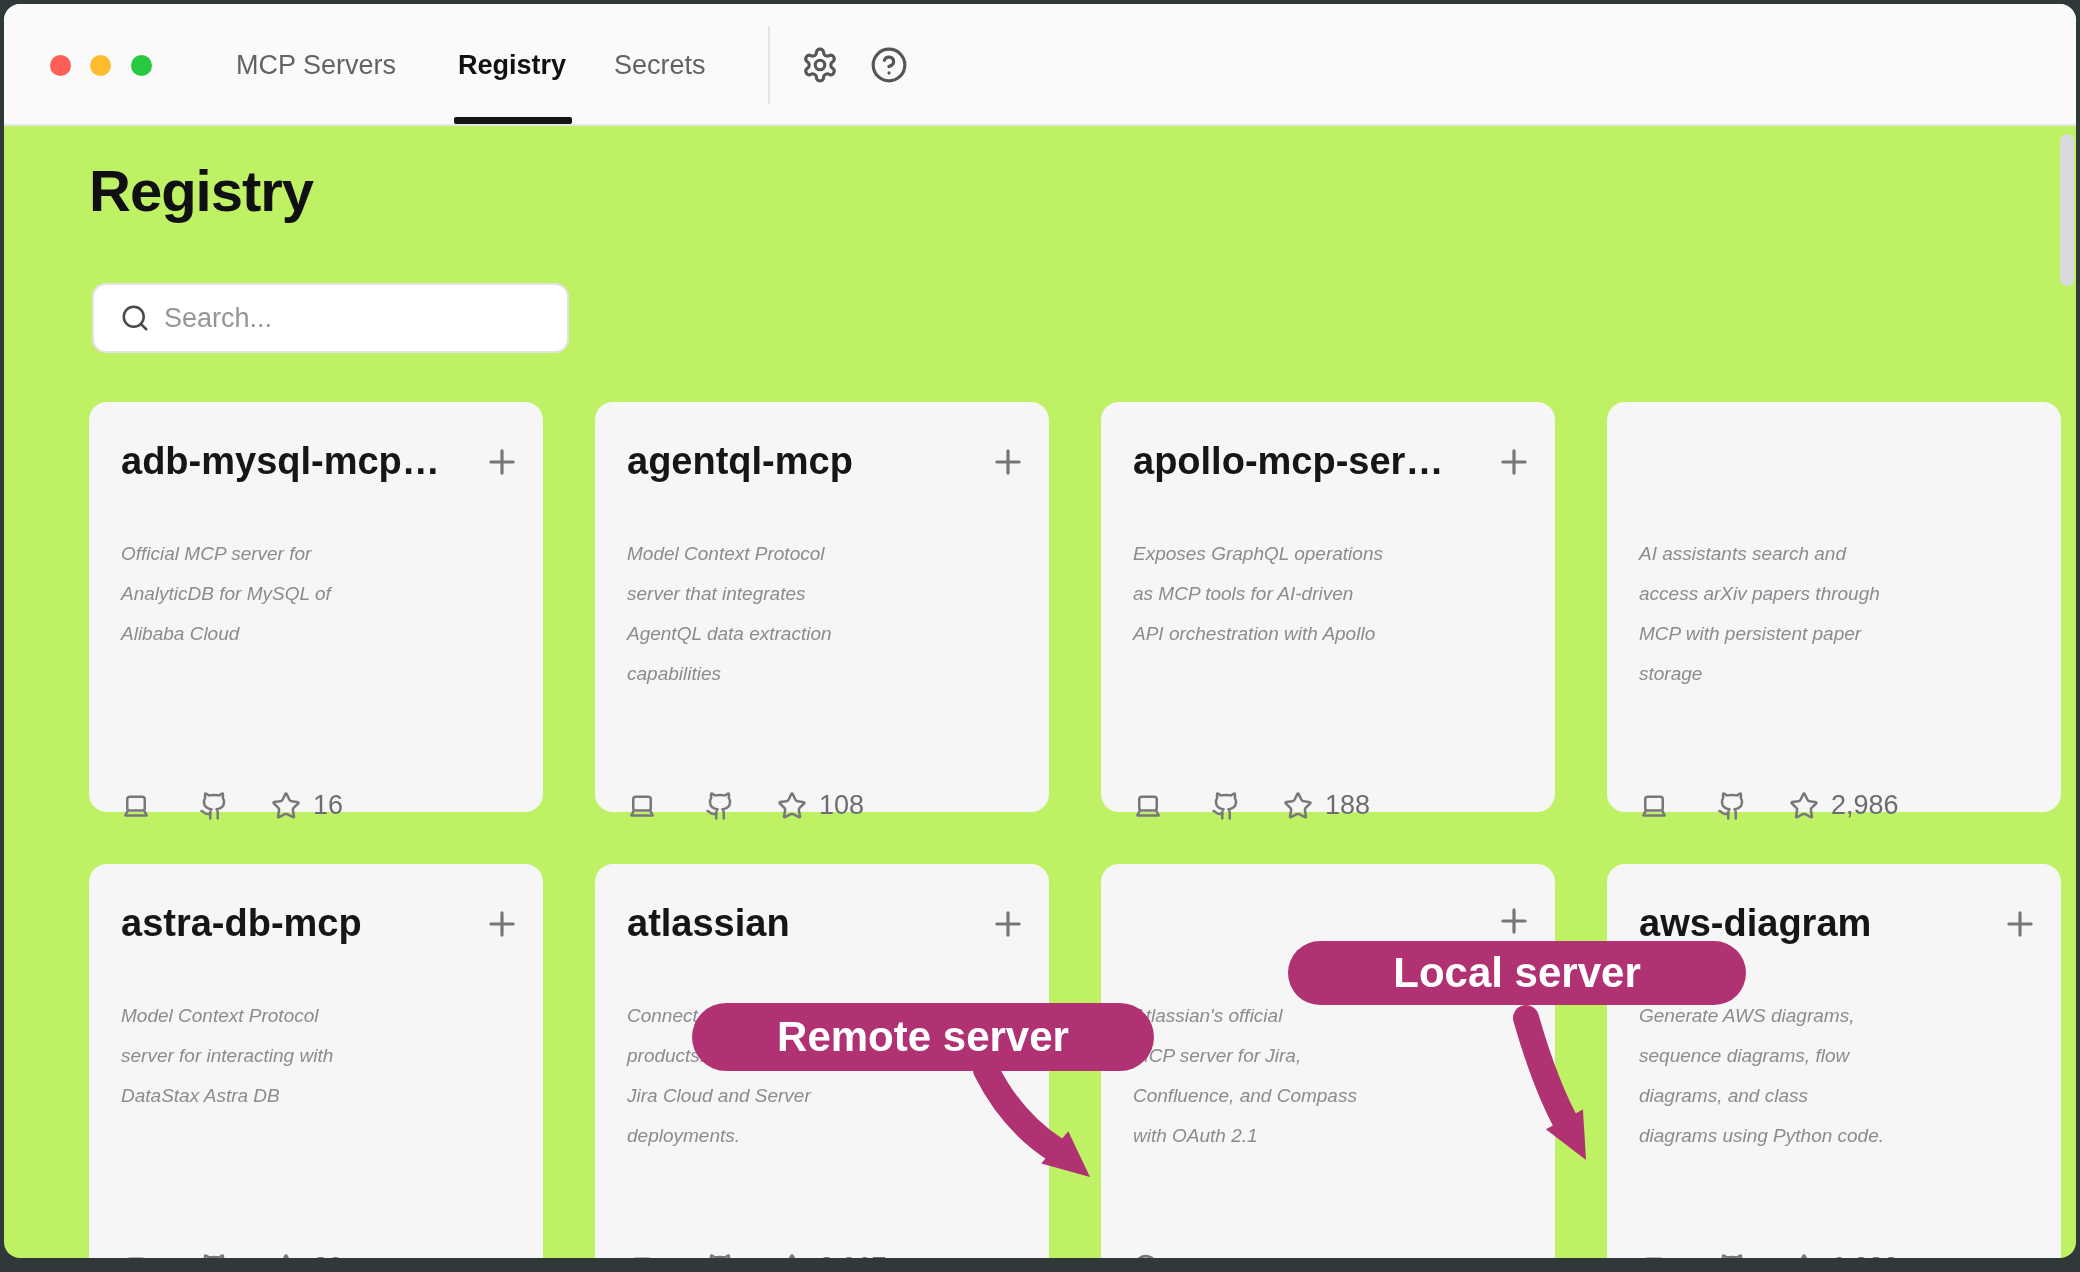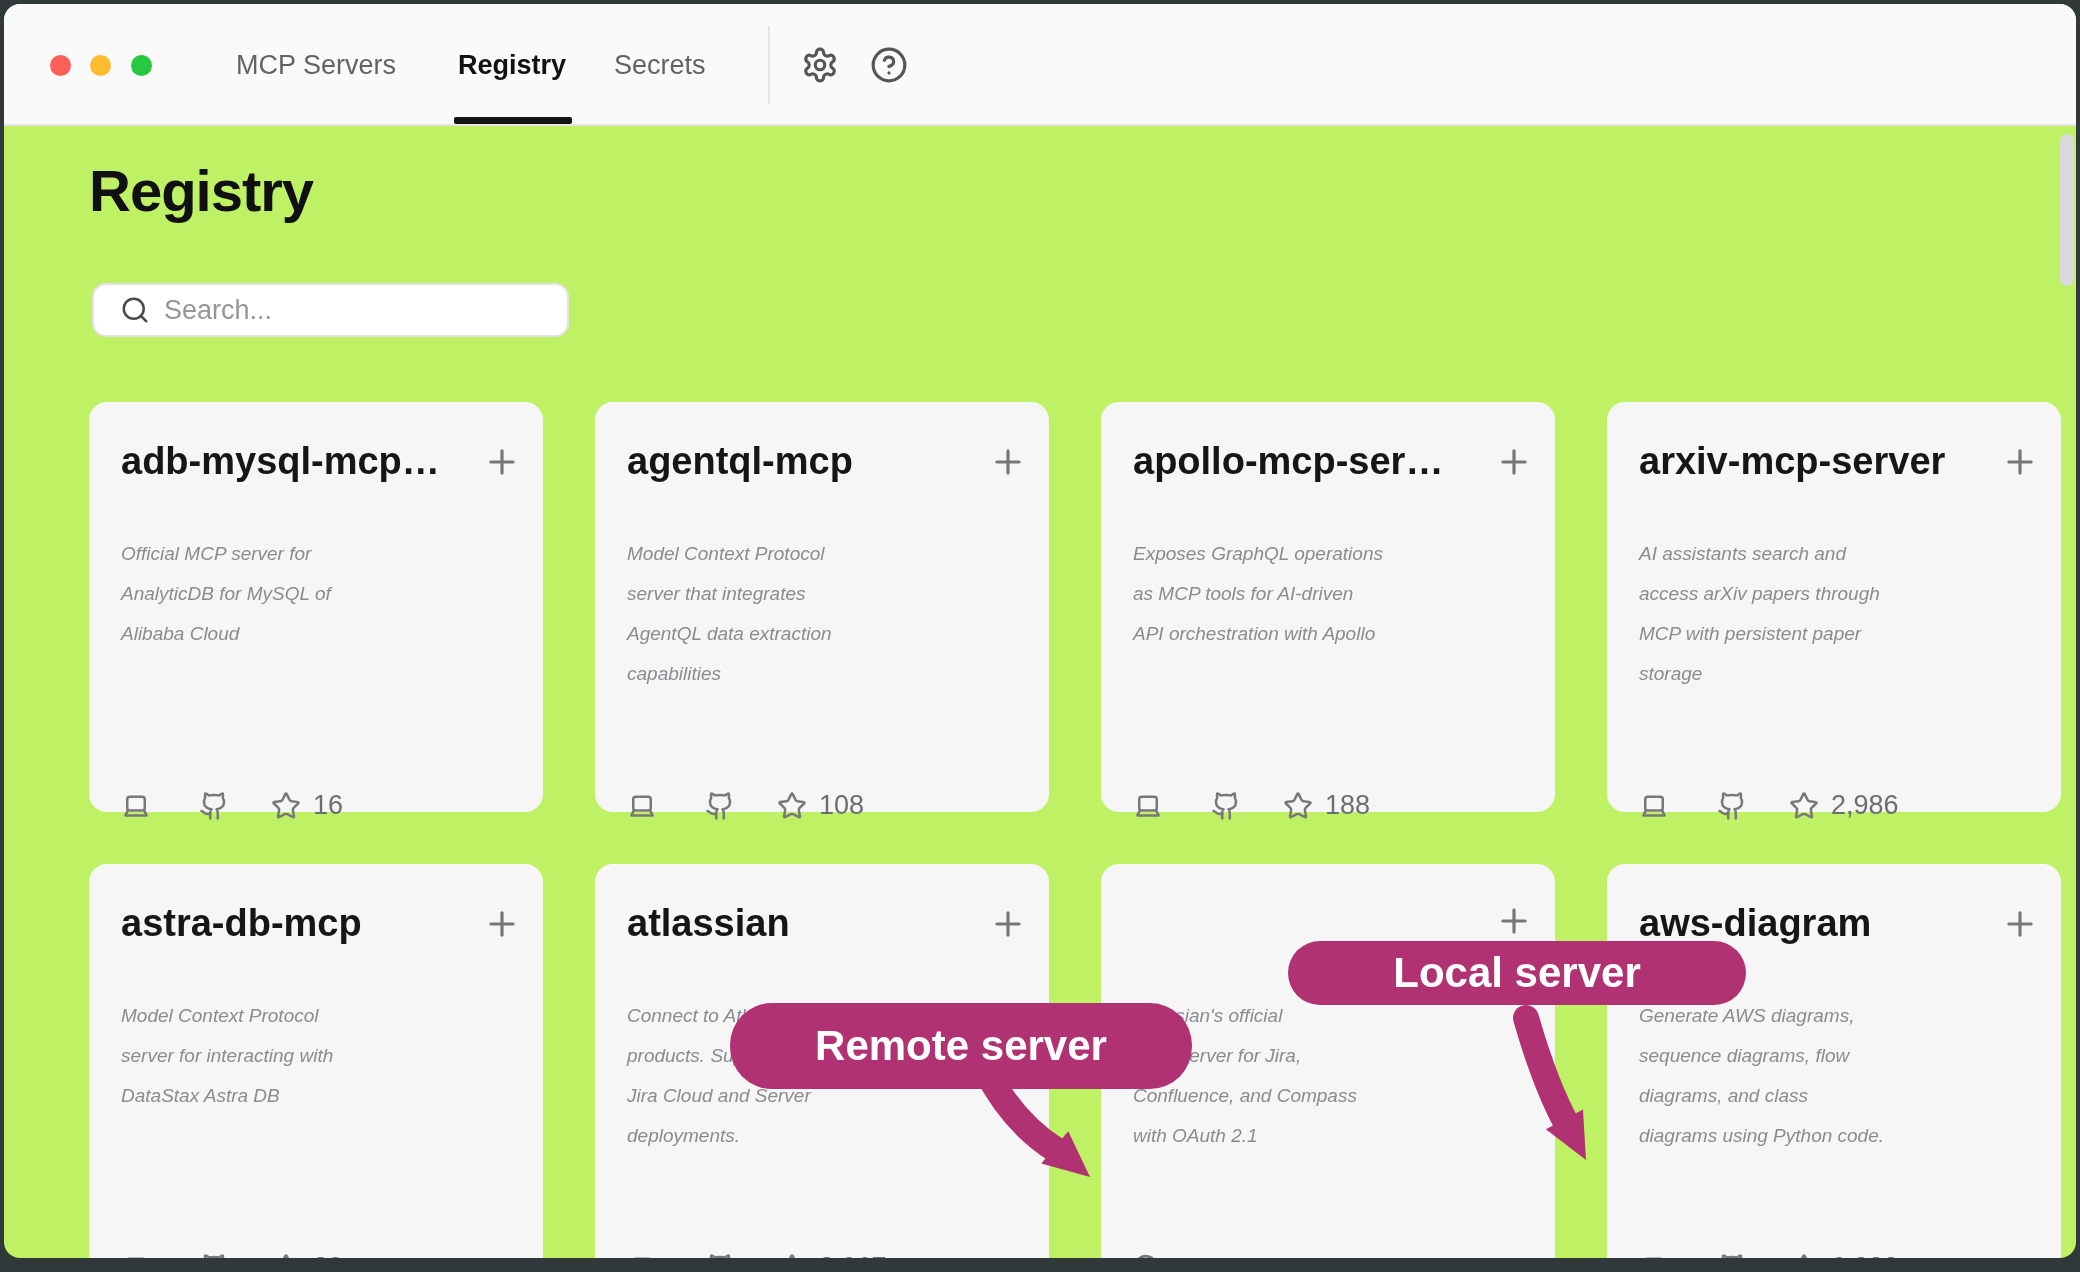--- a/index.html
+++ b/index.html
@@ -42,21 +42,21 @@
   .hdr-gear { left:797px; }
   .hdr-help { left:866px; }
   .icon-stroke { stroke:currentColor; fill:none; stroke-width:2; stroke-linecap:round; stroke-linejoin:round; }
 
   
   .page-title {
     position:absolute; left:85px; top:153px;
     font-size:58px; font-weight:800; letter-spacing:-1px; color:#101012;
   }
   .searchbox {
-    position:absolute; left:88px; top:279px; width:477px; height:54px;
+    position:absolute; left:88px; top:279px; width:477px; height:70px;
     background:#fff; border:2px solid #e3e3e6; border-radius:14px;
     display:flex; align-items:center; padding:5px 20px;
   }
   .searchbox .search-icon { width:30px; height:30px; color:#4a4a4e; flex:0 0 auto; margin:0 14px 0 6px; }
   .searchbox input {
     border:none; outline:none; background:transparent; flex:1;
     font-size:27px; color:#333; font-family:"Liberation Sans", sans-serif;
   }
   .searchbox input::placeholder { color:#95959a; }
 
@@ -92,21 +92,21 @@
   .f-count { margin-left:12px; font-size:27px; color:#6c6c71; }
   .f-cloud { width:34px; height:34px; margin-top:10px; }
 
   
   .overlay-svg { position:absolute; left:0; top:0; width:2080px; height:1272px; z-index:40; pointer-events:none; }
   .pill {
     position:absolute; z-index:41; background:#b13273; color:#ffffff;
     display:flex; align-items:center; justify-content:center;
     font-size:42px; font-weight:800; border-radius:42px; pointer-events:none; white-space:nowrap;
   }
-  .pill-remote { left:730px; top:1003px; width:462px; height:86px; }
+  .pill-remote { left:692px; top:1003px; width:462px; height:68px; }
   .pill-local  { left:1288px; top:941px; width:458px; height:64px; }
 
   .scroll-thumb {
     position:absolute; left:2056px; top:130px; width:14px; height:152px;
     background:#dadade; border-radius:7px; z-index:30;
   }
 </style>
 </head>
 <body>
 
@@ -220,26 +220,20 @@
             <path class="icon-stroke" d="M9 18c-4.51 2-5-2-7-2"></path>
           </svg>
         <svg class="f-icon f-star" viewBox="0 0 24 24">
             <path class="icon-stroke" d="M11.525 2.295a.53.53 0 0 1 .95 0l2.31 4.679a2.123 2.123 0 0 0 1.595 1.16l5.166.756a.53.53 0 0 1 .294.904l-3.736 3.638a2.123 2.123 0 0 0-.611 1.878l.882 5.14a.53.53 0 0 1-.771.56l-4.618-2.428a2.122 2.122 0 0 0-1.973 0L6.396 21.01a.53.53 0 0 1-.77-.56l.881-5.139a2.122 2.122 0 0 0-.611-1.879L2.16 9.795a.53.53 0 0 1 .294-.906l5.165-.755a2.122 2.122 0 0 0 1.597-1.16z"></path>
           </svg>
         <span class="f-count">188</span>
       </div>
     </div>
 
     <div class="card">
-      <div class="card-head">
-        <div class="card-title">arxiv-mcp-server</div>
-        <svg class="plus-btn" viewBox="0 0 24 24">
-            <path class="icon-stroke" d="M5 12h14M12 5v14"></path>
-          </svg>
-      </div>
       <div class="card-desc">AI assistants search and
 access arXiv papers through
 MCP with persistent paper
 storage</div>
       <div class="card-footer">
         <svg class="f-icon" viewBox="0 0 24 24">
             <rect class="icon-stroke" x="5" y="4.5" width="14" height="11" rx="2"></rect>
             <path class="icon-stroke" d="M5.5 15.5 3.5 19.5h17l-2-4"></path>
           </svg>
         <svg class="f-icon f-github" viewBox="0 0 24 24">

